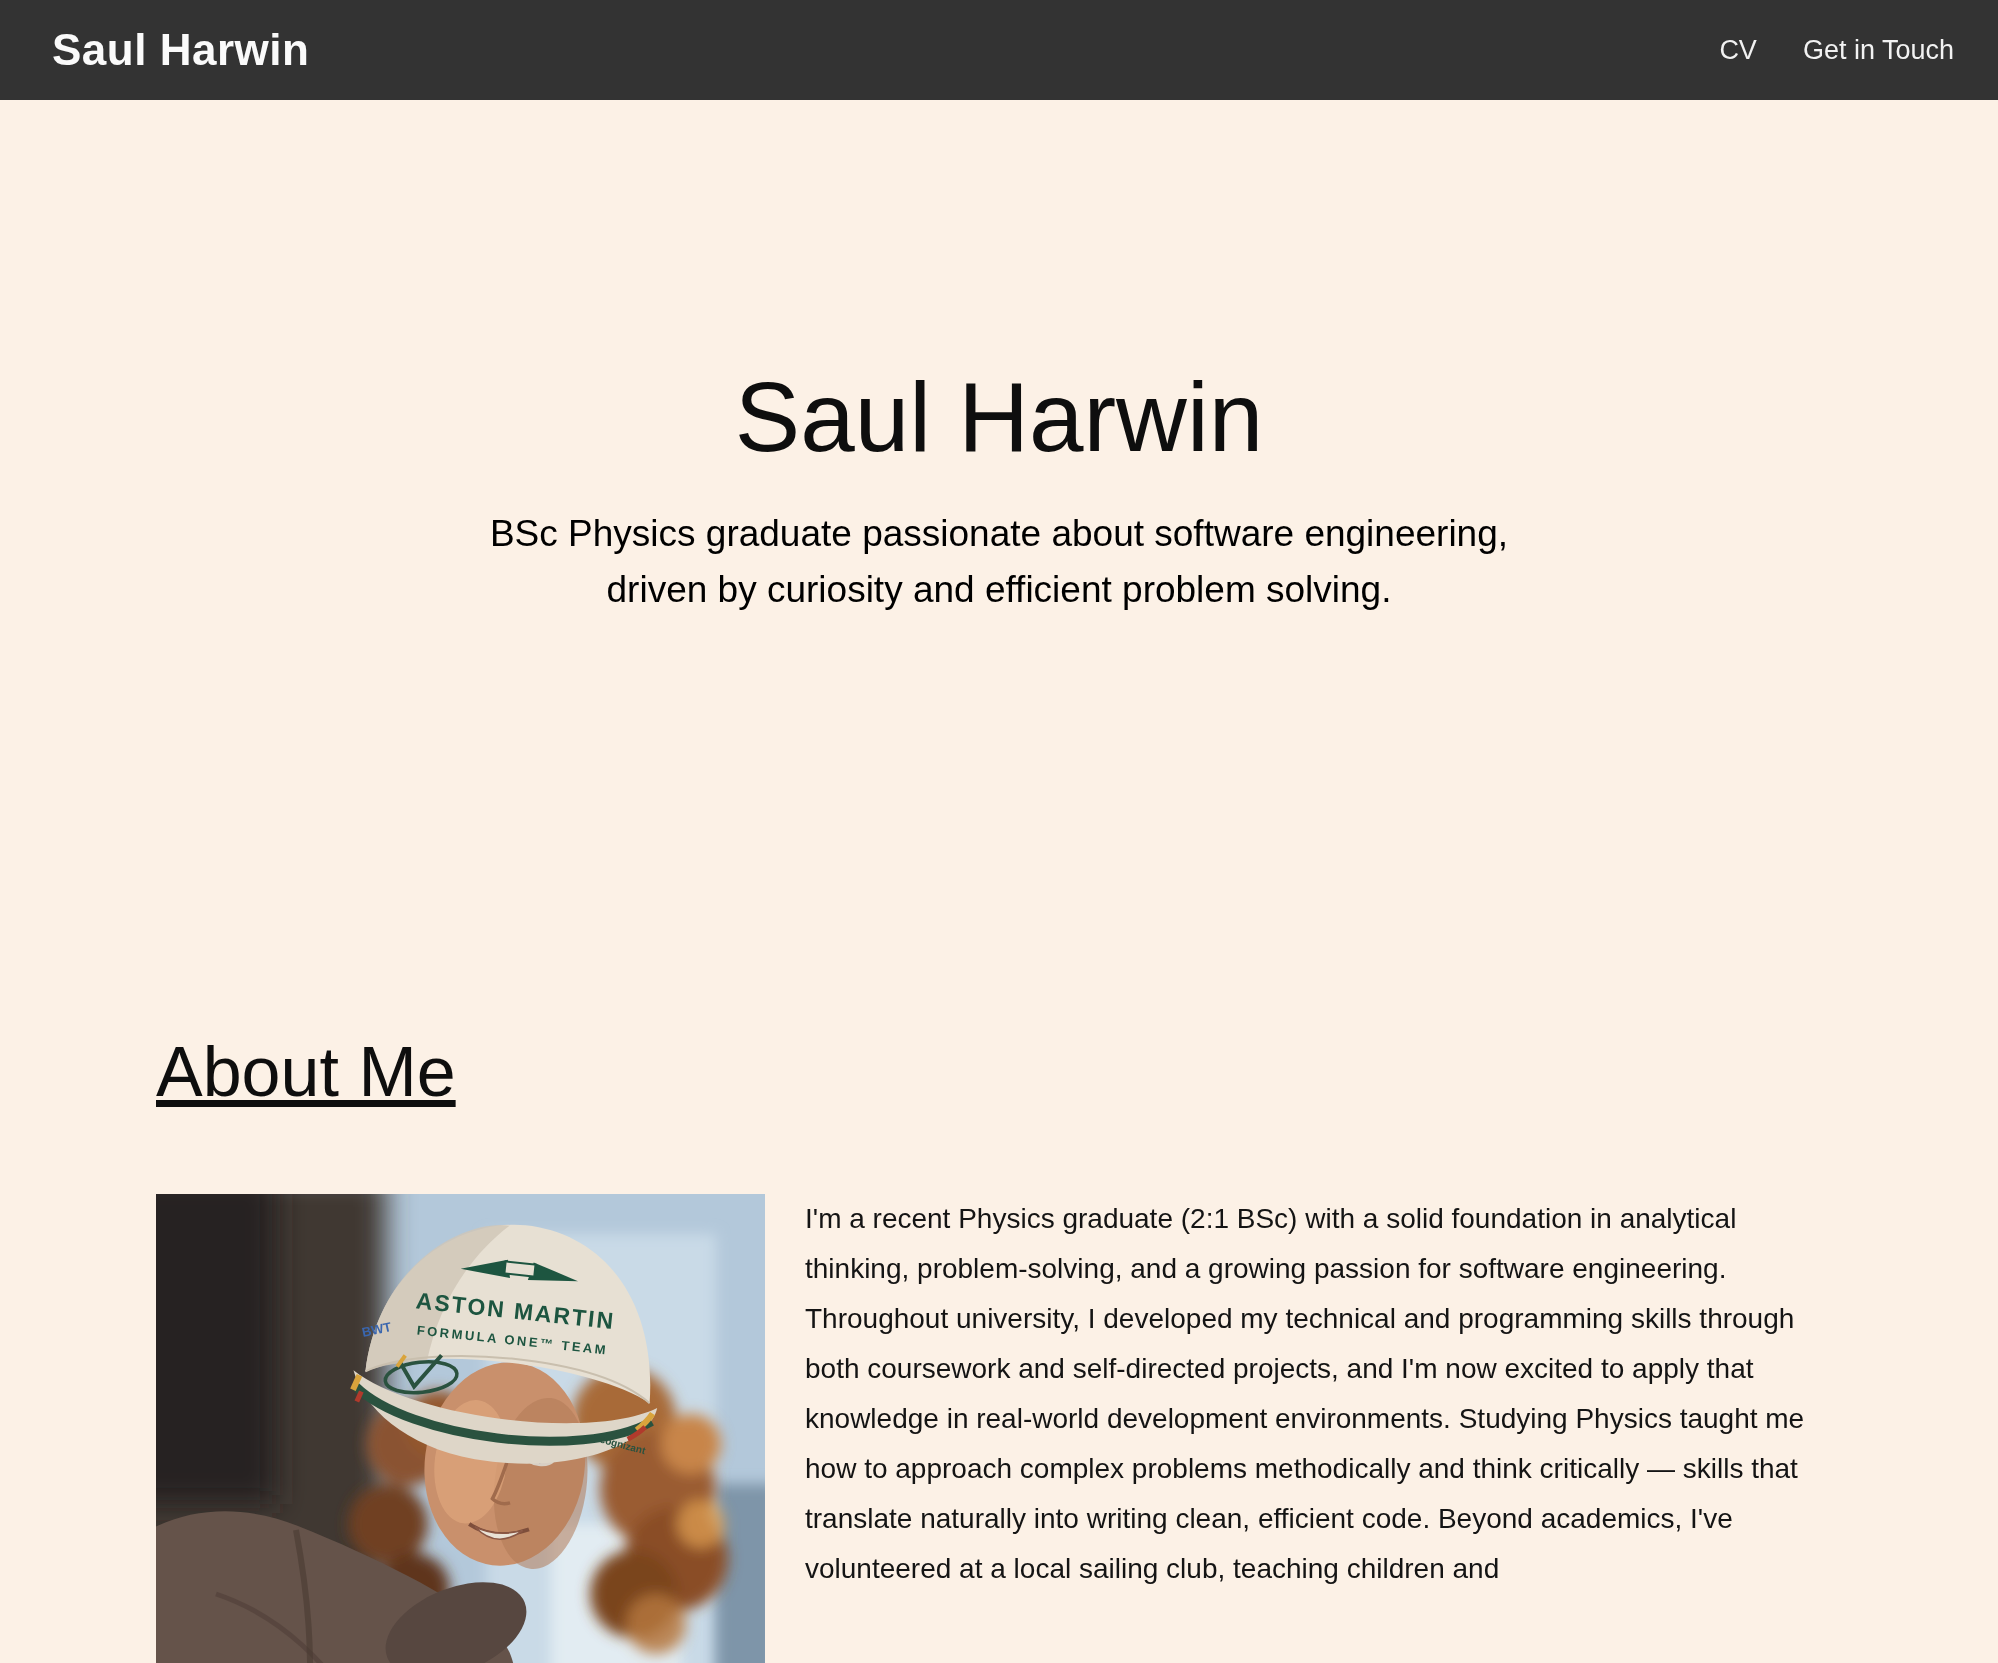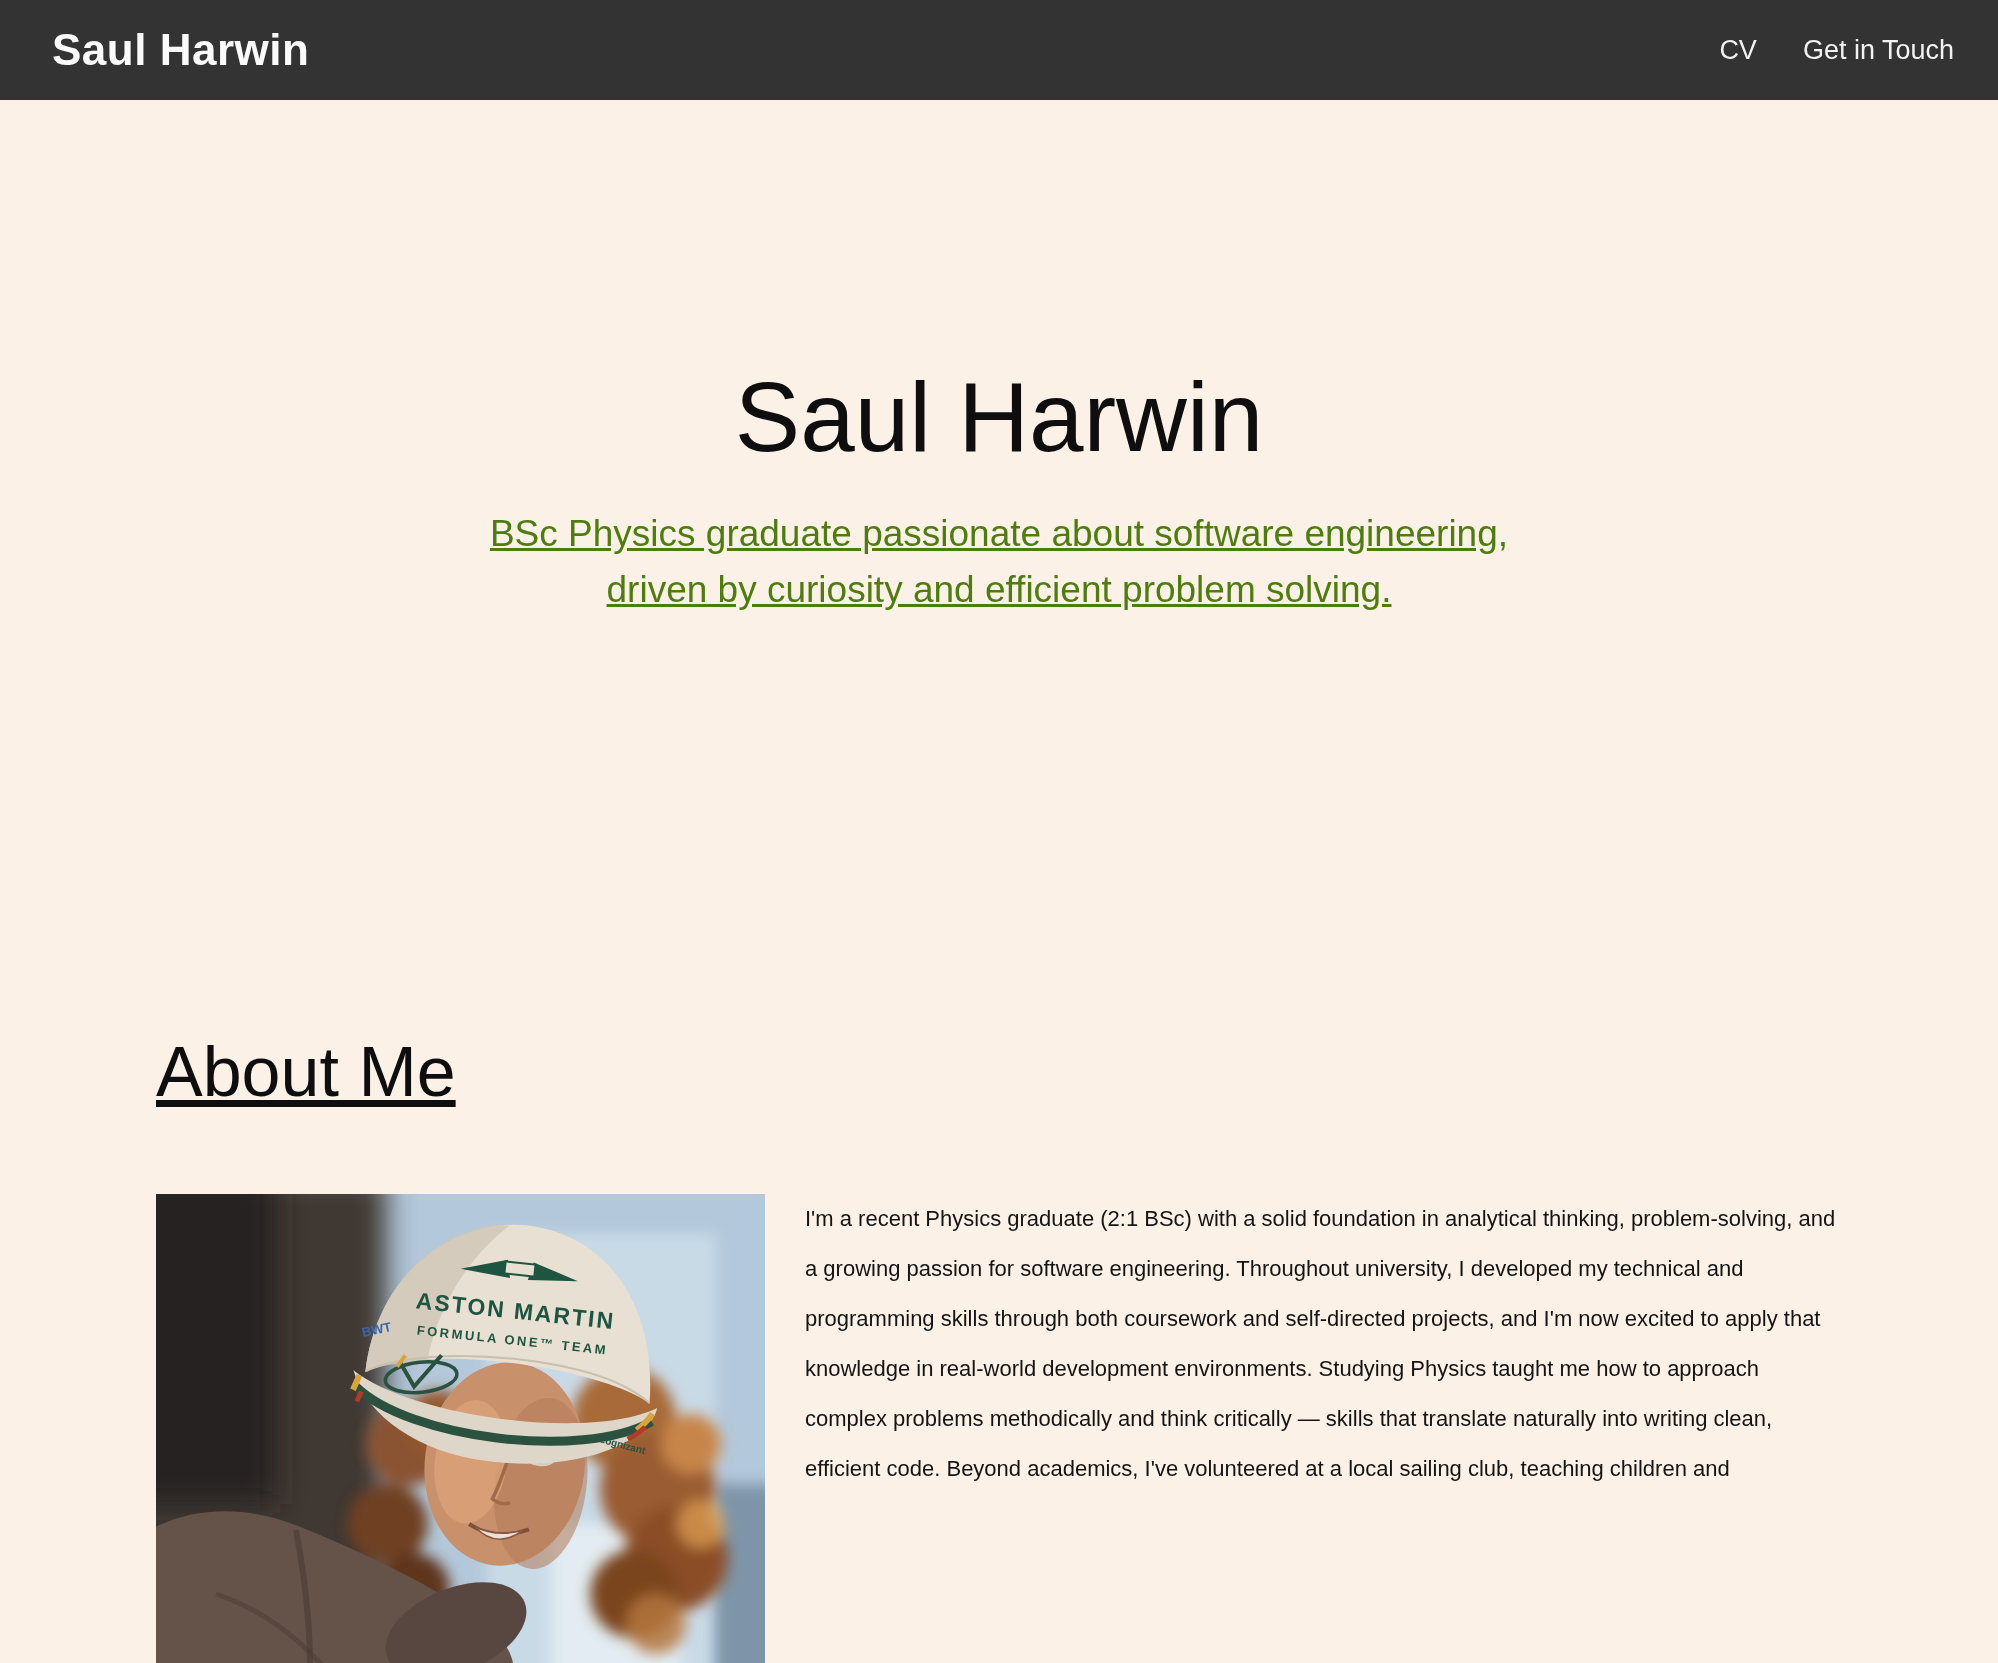--- a/index.html
+++ b/index.html
@@ -40,23 +40,22 @@
     font-size: 98px;
     font-weight: 500;
     line-height: 1;
     color: #0e0e0e;
   }
   .subtitle { margin-top: 40px; }
   .subline {
     display: block;
     font-size: 37px;
     line-height: 56px;
-    color: #4d7c0f;
+    color: #000000;
     font-weight: 400;
-    text-decoration: underline;
   }
   
   .about { margin-top: 412px; }
   .container { width: 1686px; margin: 0 auto; }
   .about h2 {
     font-size: 70px;
     font-weight: 500;
     line-height: 1.2;
     color: #0e0e0e;
     text-decoration: underline;
@@ -69,21 +68,21 @@
     align-items: start;
   }
   .photo {
     width: 609px;
     height: 640px;
     overflow: hidden;
     background: #8fa8bd;
   }
   .photo svg { display: block; }
   .about-text {
-    font-size: 22px;
+    font-size: 28px;
     line-height: 50px;
     color: #141414;
     margin-top: 0px;
   }
 </style>
 </head>
 <body>
 
 <div class="page">
 

